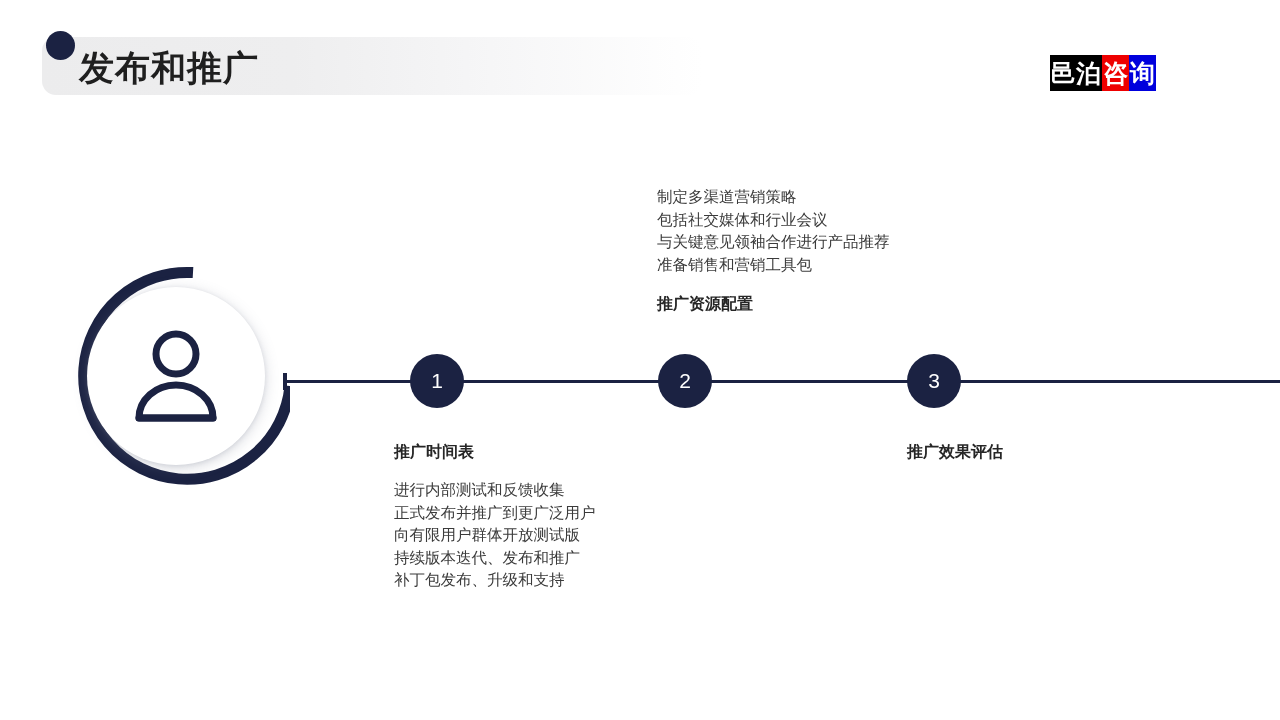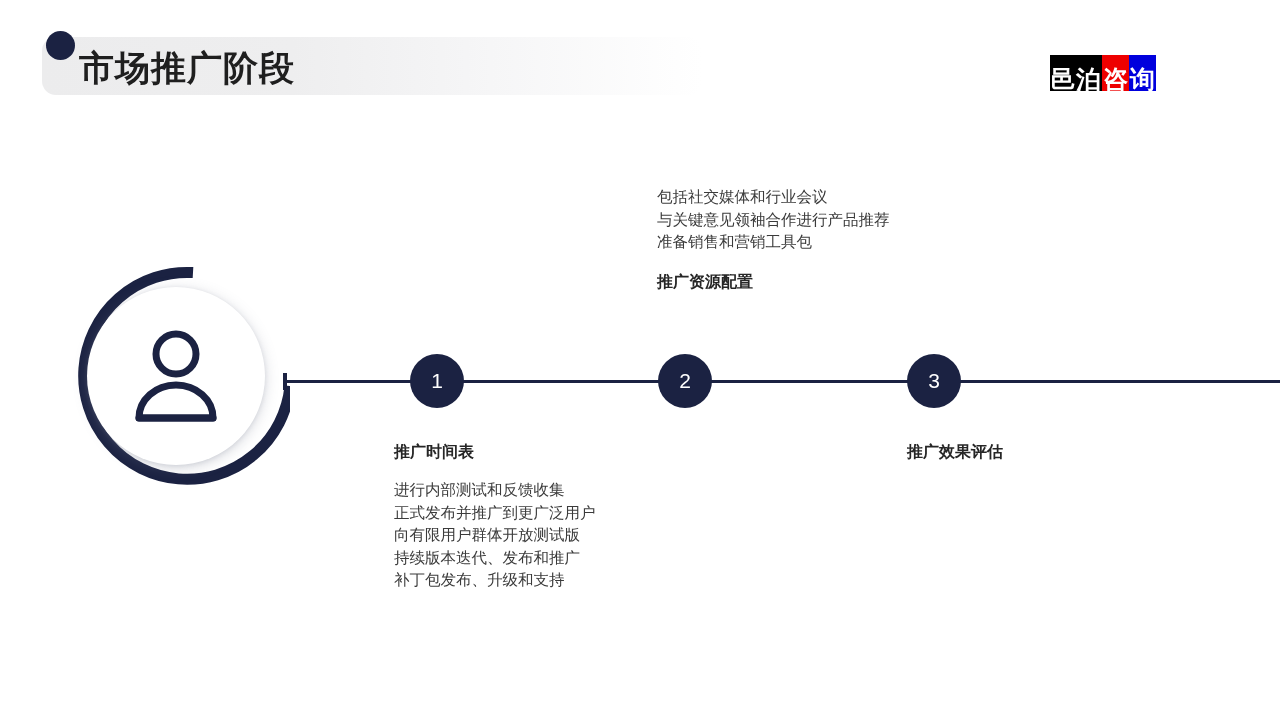--- a/index.html
+++ b/index.html
@@ -54,21 +54,21 @@
     top: 55px;
     height: 36px;
     display: flex;
     align-items: stretch;
     font-size: 25px;
     font-weight: bold;
     line-height: 36px;
   }
   #logo span {
     display: inline-block;
-    padding: 6px 1px;
+    padding: 0 1px;
     color: #ffffff;
   }
   .logo-black { background: #000000; }
   .logo-red   { background: #ee0000; }
   .logo-blue  { background: #0000dd; }
 
   
   #avatar-group {
     position: absolute;
     left: 62px;
@@ -156,21 +156,21 @@
   #block-left       { left: 394px; top: 440px; }
   #block-left .block-body   { margin-top: 15px; }
   #block-right      { left: 907px; top: 440px; }
   #block-right .block-body  { margin-top: 15px; }
 </style>
 </head>
 <body>
 
 <div id="header-bar"></div>
 <div id="header-dot"></div>
-<div id="page-title">市场推广阶段</div>
+<div id="page-title">发布和推广</div>
 
 <div id="logo">
   <span class="logo-black">邑泊</span>
   <span class="logo-red">咨</span>
   <span class="logo-blue">询</span>
 </div>
 
 <div id="avatar-group">
   <svg id="avatar-ring" viewBox="0 0 228 228">
 
@@ -186,20 +186,21 @@
 </div>
 
 <div id="timeline-cap"></div>
 <div id="timeline-line"></div>
 <div class="node" id="node-1">1</div>
 <div class="node" id="node-2">2</div>
 <div class="node" id="node-3">3</div>
 
 <div class="block" id="block-top">
   <div class="block-body">
+      <div>制定多渠道营销策略</div>
       <div>包括社交媒体和行业会议</div>
       <div>与关键意见领袖合作进行产品推荐</div>
       <div>准备销售和营销工具包</div>
     </div>
   <div class="block-heading">推广资源配置</div>
 </div>
 
 <div class="block" id="block-left">
   <div class="block-heading">推广时间表</div>
   <div class="block-body">

